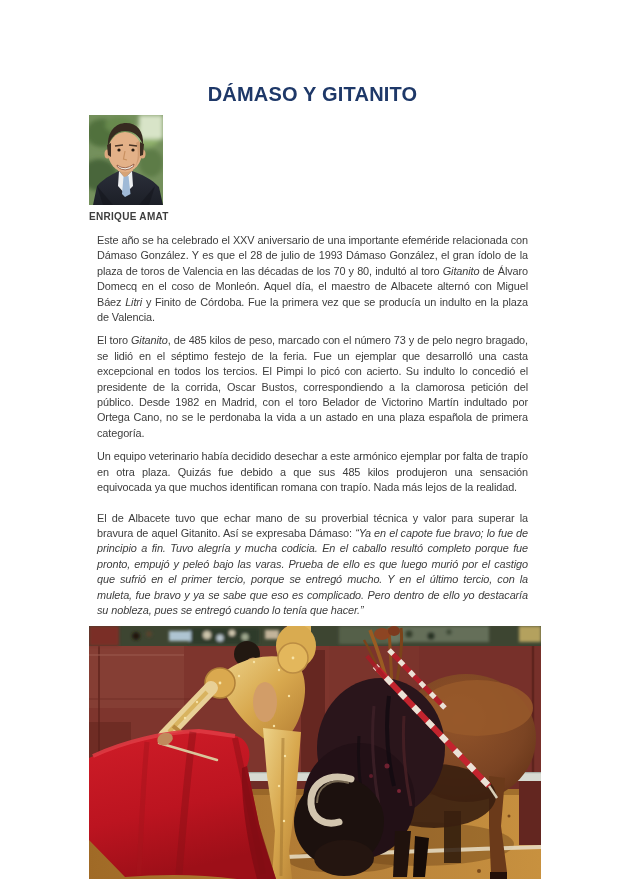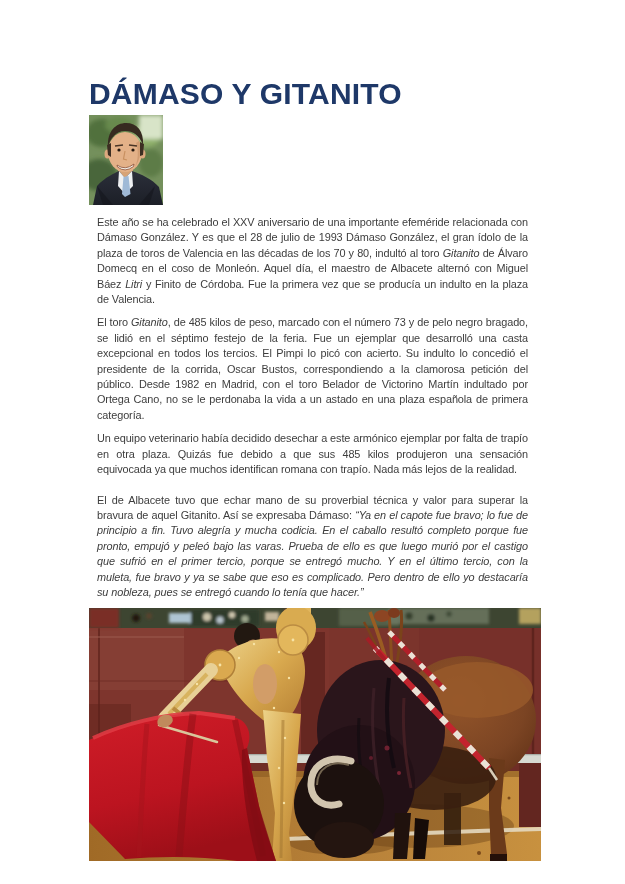--- a/index.html
+++ b/index.html
@@ -9,21 +9,22 @@
     margin:0 auto;
     background:var(--page-background,#ffffff);
     font-family:"Liberation Sans",sans-serif;
     overflow:hidden;
   }
   .content{
     position:absolute;left:89px;top:0;width:447px;
   }
   .title{
     margin:80px 0 0;
-    font-size:30px;
+    text-align:center;
+    font-size:20px;
     font-weight:bold;
     letter-spacing:.2px;
     line-height:28px;
     color:var(--title-text,#1e3868);
   }
   .portrait{
     margin-top:7px;
     width:74px;height:90px;
     line-height:0;
   }
@@ -95,20 +96,21 @@
         <path d="M36,36 L34.5,44 L38,45" stroke="#c89060" stroke-width="1.2" fill="none"></path>
         <path d="M28,50 Q36,56 45,49 L44.5,51.5 Q36,58 28.5,52 Z" fill="#f2eee6" stroke="#8a5038" stroke-width=".8"></path>
         <path d="M4,90 L8,71 C16,62 26,58 30,56 L36,63 L43,56 C52,59 63,64 70,72 L74,90 Z" fill="url(#suitG)"></path>
         <path d="M30,56 L36,63 L43,56 L44,71 L36,79 L29,71 Z" fill="#eef0f2"></path>
         <path d="M34.5,62 L39.5,61 L41.5,79 L36,82 L33,79 Z" fill="#9fb9d6"></path>
         <path d="M8,71 L24,90 L14,90 Z" fill="#14161c" opacity=".6"></path>
         <path d="M66,71 L50,90 L60,90 Z" fill="#14161c" opacity=".6"></path>
       </svg>
     </div>
 
+    <div class="author">ENRIQUE AMAT</div>
 
     <p class="body-p"><span>Este año se ha celebrado el XXV aniversario de una importante efeméride relacionada con Dámaso González. Y es que el 28 de julio de 1993 Dámaso González, el gran ídolo de la plaza de toros de Valencia en las décadas de los 70 y 80, indultó al toro </span><span class="it">Gitanito</span><span> de Álvaro Domecq en el coso de Monleón. Aquel día, el maestro de Albacete alternó con Miguel Báez </span><span class="it">Litri</span><span> y Finito de Córdoba. Fue la primera vez que se producía un indulto en la plaza de Valencia.</span></p>
     <p class="body-p"><span>El toro </span><span class="it">Gitanito</span><span>, de 485 kilos de peso, marcado con el número 73 y de pelo negro bragado, se lidió en el séptimo festejo de la feria. Fue un ejemplar que desarrolló una casta excepcional en todos los tercios. El Pimpi lo picó con acierto. Su indulto lo concedió el presidente de la corrida, Oscar Bustos, correspondiendo a la clamorosa petición del público. Desde 1982 en Madrid, con el toro Belador de Victorino Martín indultado por Ortega Cano, no se le perdonaba la vida a un astado en una plaza española de primera categoría.</span></p>
     <p class="body-p"><span>Un equipo veterinario había decidido desechar a este armónico ejemplar por falta de trapío en otra plaza. Quizás fue debido a que sus 485 kilos produjeron una sensación equivocada ya que muchos identifican romana con trapío. Nada más lejos de la realidad.</span></p>
     <p class="body-p gap"><span>El de Albacete tuvo que echar mano de su proverbial técnica y valor para superar la bravura de aquel Gitanito. Así se expresaba Dámaso: </span><span class="it">“Ya en el capote fue bravo; lo fue de principio a fin. Tuvo alegría y mucha codicia. En el caballo resultó completo porque fue pronto, empujó y peleó bajo las varas. Prueba de ello es que luego murió por el castigo que sufrió en el primer tercio, porque se entregó mucho. Y en el último tercio, con la muleta, fue bravo y ya se sabe que eso es complicado. Pero dentro de ello yo destacaría su nobleza, pues se entregó cuando lo tenía que hacer.”</span></p>
 
     <div class="photo">
       <svg width="452" height="253" viewBox="0 0 452 253">
         <defs>
           <filter id="cb" x="-20%" y="-80%" width="140%" height="260%">

